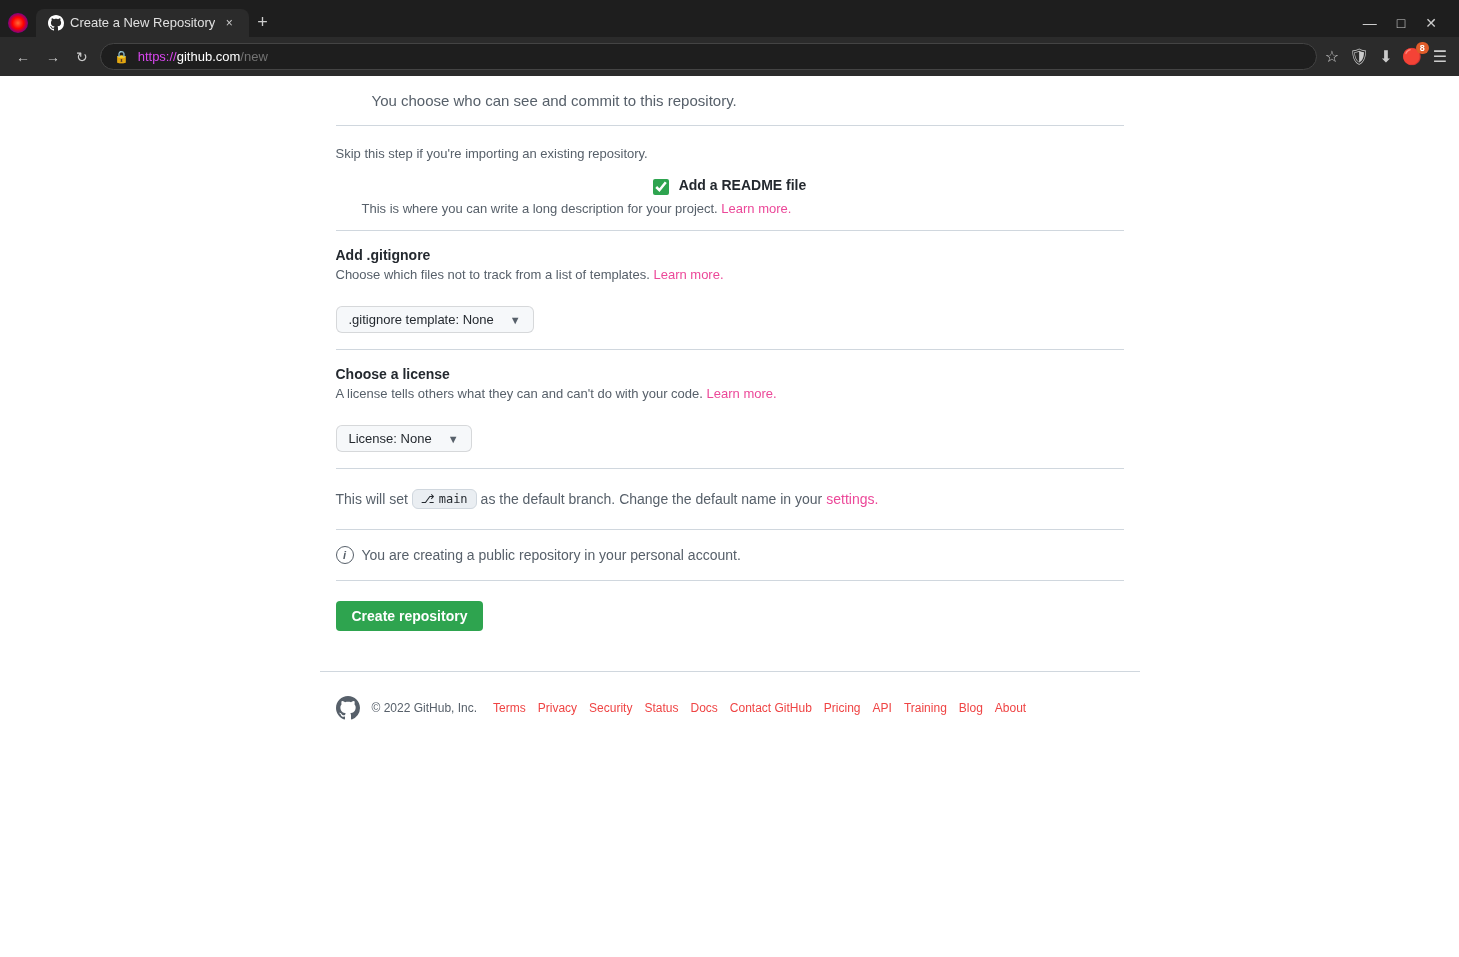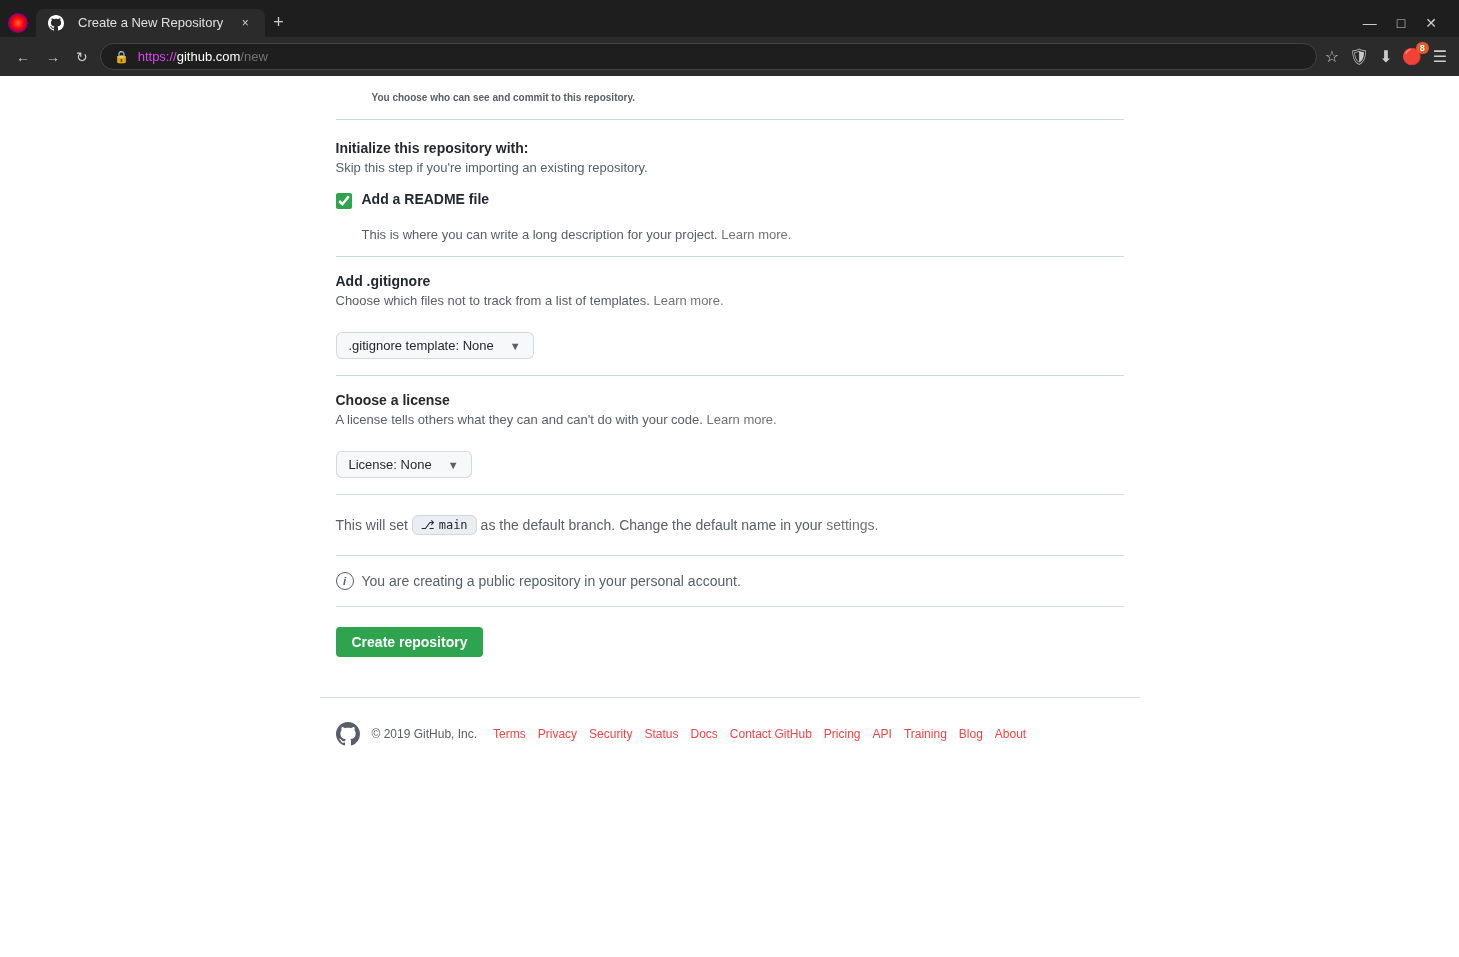--- a/index.html
+++ b/index.html
@@ -25,21 +25,21 @@
     .tab {
       display: flex;
       align-items: center;
       background: #2b2b2b;
       padding: 6px 12px;
       border-radius: 8px 8px 0 0;
       min-width: 200px;
       max-width: 260px;
       color: #e0e0e0;
       font-size: 13px;
-      gap: 14px;
+      gap: 6px;
     }
     .tab-github-icon {
       width: 16px; height: 16px; flex-shrink: 0;
     }
     .tab-title {
       flex: 1;
       white-space: nowrap;
       overflow: hidden;
       text-overflow: ellipsis;
     }
@@ -116,25 +116,24 @@
     }
 
     .main-container {
       max-width: 820px;
       margin: 0 auto;
       padding: 0 16px 40px 16px;
     }
 
     .top-private-hint {
       color: #57606a;
-      font-size: 10px;
+      font-size: 15px;
       padding: 16px 0 16px 36px;
       border-bottom: 1px solid #d0d7de;
       margin-bottom: 0;
-      font-weight: bold;
     }
 
     
     .section-title {
       font-size: 14px;
       font-weight: 600;
       color: #24292f;
       margin-bottom: 4px;
     }
     .section-sub {
@@ -146,41 +145,42 @@
     .init-section {
       padding: 20px 0 10px 0;
       border-bottom: 1px solid #d0d7de;
     }
 
     
     .checkbox-row {
       display: flex;
       align-items: flex-start;
       gap: 10px;
-      margin-bottom: 18px;
+      margin-bottom: 6px;
+      justify-content: center;
     }
     .readme-checkbox {
       width: 16px; height: 16px;
       accent-color: #2ea44f;
       margin-top: 2px;
       flex-shrink: 0;
       cursor: pointer;
     }
     .checkbox-label {
       font-size: 14px;
       font-weight: 600;
       color: #24292f;
     }
     .checkbox-desc {
       font-size: 13px;
       color: #57606a;
       padding-left: 26px;
       margin-bottom: 4px;
     }
-    .link { color: #737373; text-decoration: none; }
+    .link { color: #ec4899; text-decoration: none; }
 
     
     .subsection {
       padding: 16px 0;
       border-bottom: 1px solid #d0d7de;
     }
 
     
     .dropdown-btn {
       display: inline-flex;
@@ -335,21 +335,20 @@
 <div class="page-content">
   <div class="main-container">
 
     
     <div class="top-private-hint">
       <span>You choose who can see and commit to this repository.</span>
     </div>
 
     
     <div class="init-section">
-      <div class="section-title">Initialize this repository with:</div>
       <div class="section-sub">Skip this step if you're importing an existing repository.</div>
 
       <div class="checkbox-row">
         <input type="checkbox" class="readme-checkbox" checked="" style="">
         <span class="checkbox-label">Add a README file</span>
       </div>
       <div class="checkbox-desc">
         <span>This is where you can write a long description for your project.</span>
         <a href="#" class="link">Learn more.</a>
       </div>
@@ -409,21 +408,21 @@
     <svg class="footer-github-icon" viewBox="0 0 16 16" fill="#57606a">
       <path d="M8 0C3.58 0 0 3.58 0 8c0 3.54 2.29 6.53 5.47 7.59.4.07.55-.17.55-.38
         0-.19-.01-.82-.01-1.49-2.01.37-2.53-.49-2.69-.94-.09-.23-.48-.94-.82-1.13
         -.28-.15-.68-.52-.01-.53.63-.01 1.08.58 1.23.82.72 1.21 1.87.87 2.33.66
         .07-.52.28-.87.51-1.07-1.78-.2-3.64-.89-3.64-3.95 0-.87.31-1.59.82-2.15
         -.08-.2-.36-1.02.08-2.12 0 0 .67-.21 2.2.82.64-.18 1.32-.27 2-.27.68 0
         1.36.09 2 .27 1.53-1.04 2.2-.82 2.2-.82.44 1.1.16 1.92.08 2.12.51.56.82
         1.27.82 2.15 0 3.07-1.87 3.75-3.65 3.95.29.25.54.73.54 1.48 0 1.07-.01
         1.93-.01 2.2 0 .21.15.46.55.38A8.013 8.013 0 0016 8c0-4.42-3.58-8-8-8z"></path>
     </svg>
-    <span class="footer-copyright">© 2019 GitHub, Inc.</span>
+    <span class="footer-copyright">© 2022 GitHub, Inc.</span>
     <a href="#" class="footer-link">Terms</a>
     <a href="#" class="footer-link">Privacy</a>
     <a href="#" class="footer-link">Security</a>
     <a href="#" class="footer-link">Status</a>
     <a href="#" class="footer-link">Docs</a>
     <a href="#" class="footer-link">Contact GitHub</a>
     <a href="#" class="footer-link">Pricing</a>
     <a href="#" class="footer-link">API</a>
     <a href="#" class="footer-link">Training</a>
     <a href="#" class="footer-link">Blog</a>

